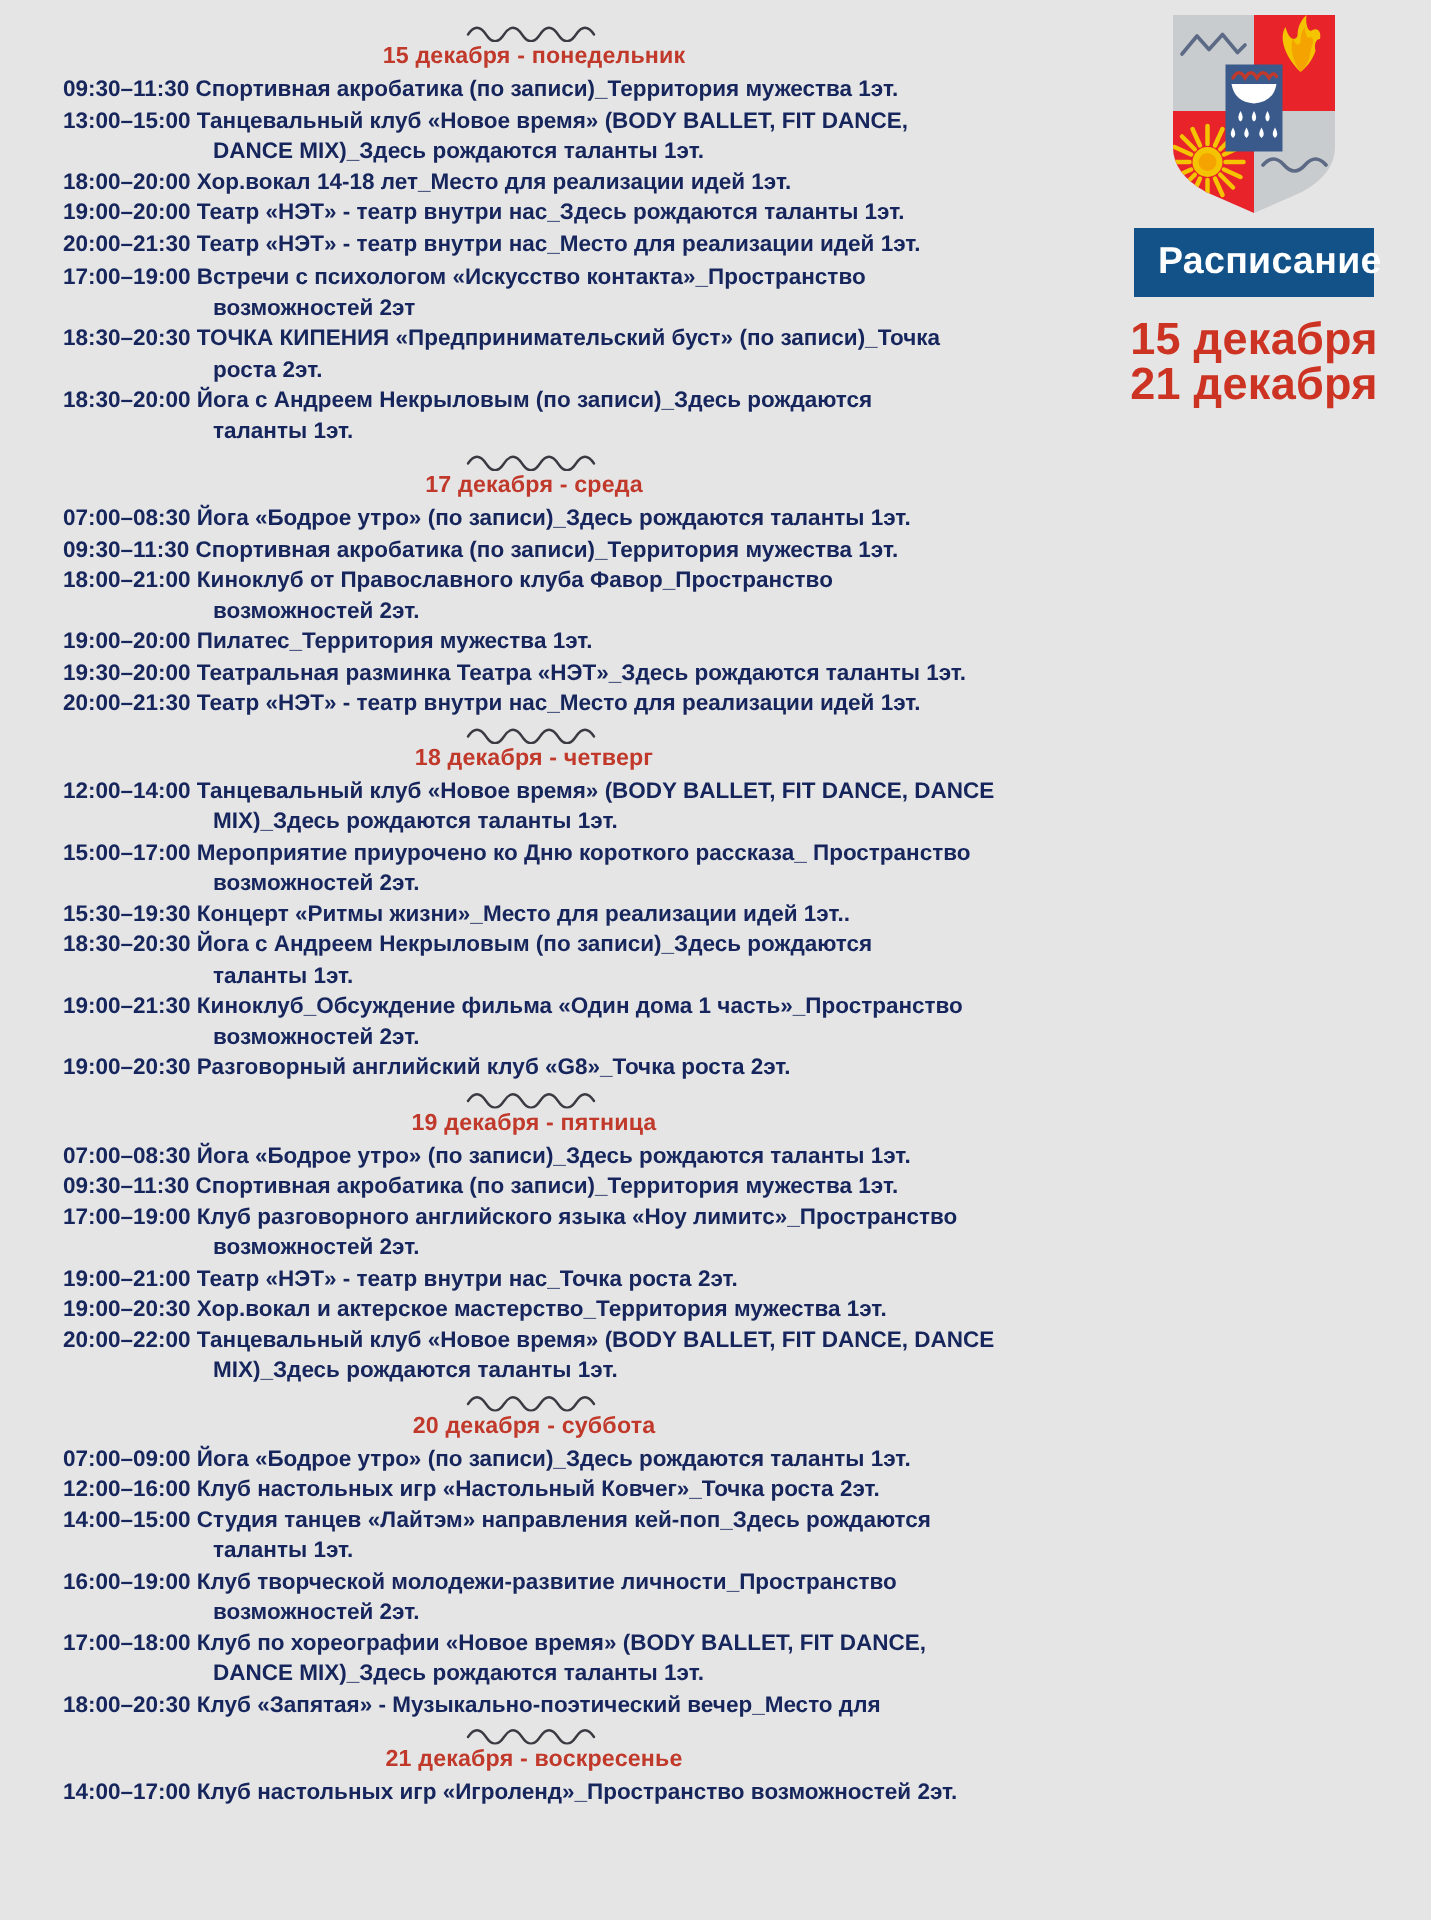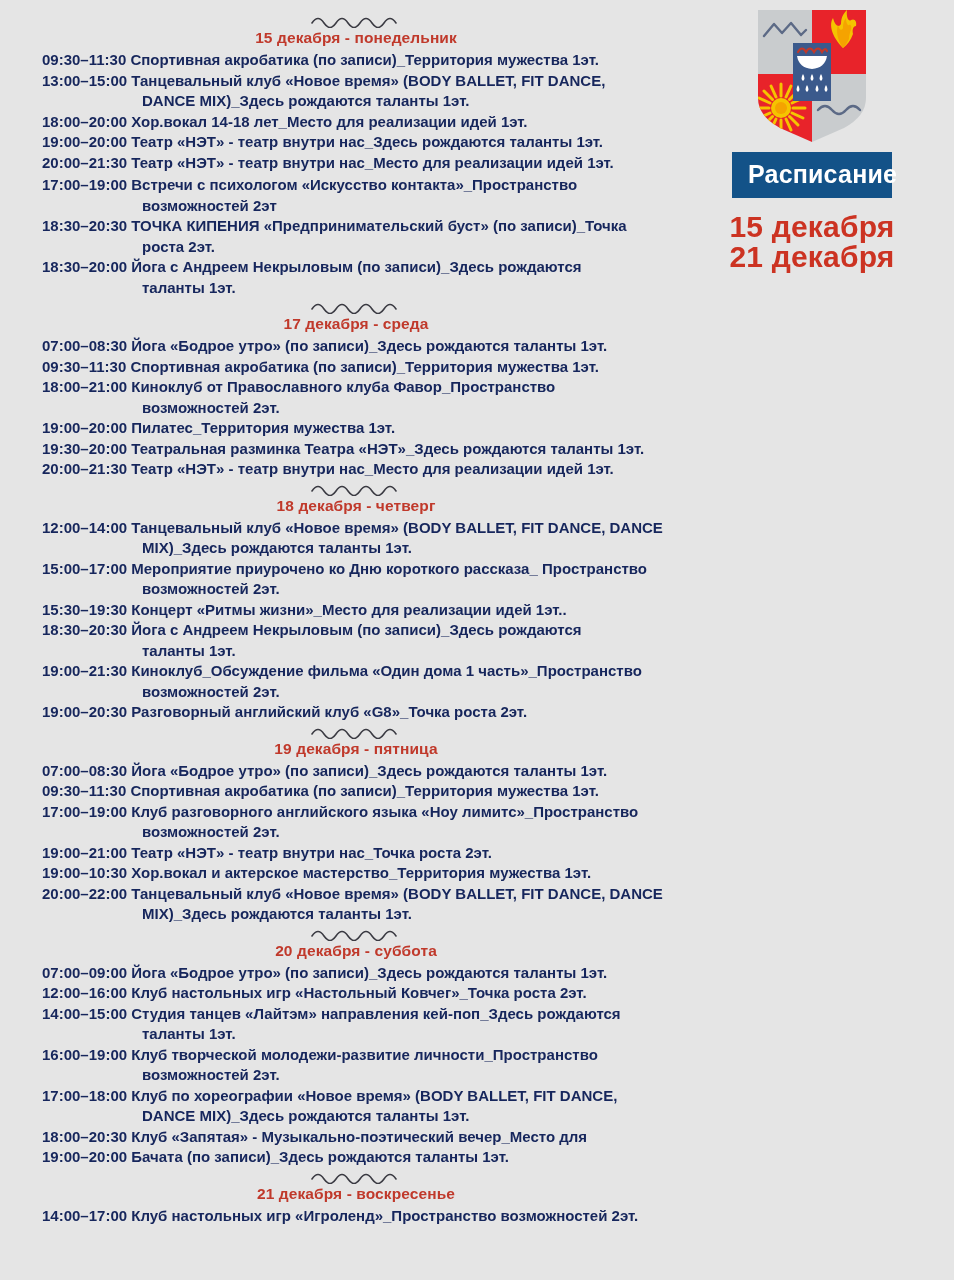--- a/index.html
+++ b/index.html
@@ -27,21 +27,21 @@
 
   .schedule-column {
     position: absolute;
     left: 0;
     top: 14px;
     width: 712px;
   }
 
   .brand-column {
     position: absolute;
-    right: 24px;
+    right: 0;
     top: 0;
     width: 236px;
     display: flex;
     flex-direction: column;
     align-items: center;
   }
 
   
   .day-block {
     margin-bottom: 2px;
@@ -188,39 +188,38 @@
             <svg viewBox="0 0 96 14" xmlns="http://www.w3.org/2000/svg">
               <path d="M4 9 q6 -9 12 0 q6 9 12 0 q6 -9 12 0 q6 9 12 0 q6 -9 12 0 q6 9 12 0 q6 -9 12 0" fill="none" stroke="#3a3a42" stroke-width="1.6" stroke-linecap="round"></path>
             </svg>
           </span>
           <span class="day-title">19 декабря - пятница</span>
         </div>
         <div class="entry"><span>07:00–08:30 Йога «Бодрое утро» (по записи)_Здесь рождаются таланты 1эт.</span></div>
         <div class="entry"><span>09:30–11:30 Спортивная акробатика (по записи)_Территория мужества 1эт.</span></div>
         <div class="entry"><span>17:00–19:00 Клуб разговорного английского языка «Ноу лимитс»_Пространство</span><span class="cont">возможностей 2эт.</span></div>
         <div class="entry"><span>19:00–21:00 Театр «НЭТ» - театр внутри нас_Точка роста 2эт.</span></div>
-        <div class="entry"><span>19:00–10:30 Хор.вокал и актерское мастерство_Территория мужества 1эт.</span></div>
+        <div class="entry"><span>19:00–20:30 Хор.вокал и актерское мастерство_Территория мужества 1эт.</span></div>
         <div class="entry"><span>20:00–22:00 Танцевальный клуб «Новое время» (BODY BALLET, FIT DANCE, DANCE</span><span class="cont">MIX)_Здесь рождаются таланты 1эт.</span></div>
       </div>
       <div class="day-block">
         <div class="day-head">
           <span class="squiggle">
             <svg viewBox="0 0 96 14" xmlns="http://www.w3.org/2000/svg">
               <path d="M4 9 q6 -9 12 0 q6 9 12 0 q6 -9 12 0 q6 9 12 0 q6 -9 12 0 q6 9 12 0 q6 -9 12 0" fill="none" stroke="#3a3a42" stroke-width="1.6" stroke-linecap="round"></path>
             </svg>
           </span>
           <span class="day-title">20 декабря - суббота</span>
         </div>
         <div class="entry"><span>07:00–09:00 Йога «Бодрое утро» (по записи)_Здесь рождаются таланты 1эт.</span></div>
         <div class="entry"><span>12:00–16:00 Клуб настольных игр «Настольный Ковчег»_Точка роста 2эт.</span></div>
         <div class="entry"><span>14:00–15:00 Студия танцев «Лайтэм» направления кей-поп_Здесь рождаются</span><span class="cont">таланты 1эт.</span></div>
         <div class="entry"><span>16:00–19:00 Клуб творческой молодежи-развитие личности_Пространство</span><span class="cont">возможностей 2эт.</span></div>
         <div class="entry"><span>17:00–18:00 Клуб по хореографии «Новое время» (BODY BALLET, FIT DANCE,</span><span class="cont">DANCE MIX)_Здесь рождаются таланты 1эт.</span></div>
         <div class="entry"><span>18:00–20:30 Клуб «Запятая» - Музыкально-поэтический вечер_Место для</span></div>
-        <div class="entry"><span>19:00–20:00 Бачата (по записи)_Здесь рождаются таланты 1эт.</span></div>
       </div>
       <div class="day-block">
         <div class="day-head">
           <span class="squiggle">
             <svg viewBox="0 0 96 14" xmlns="http://www.w3.org/2000/svg">
               <path d="M4 9 q6 -9 12 0 q6 9 12 0 q6 -9 12 0 q6 9 12 0 q6 -9 12 0 q6 9 12 0 q6 -9 12 0" fill="none" stroke="#3a3a42" stroke-width="1.6" stroke-linecap="round"></path>
             </svg>
           </span>
           <span class="day-title">21 декабря - воскресенье</span>
         </div>

